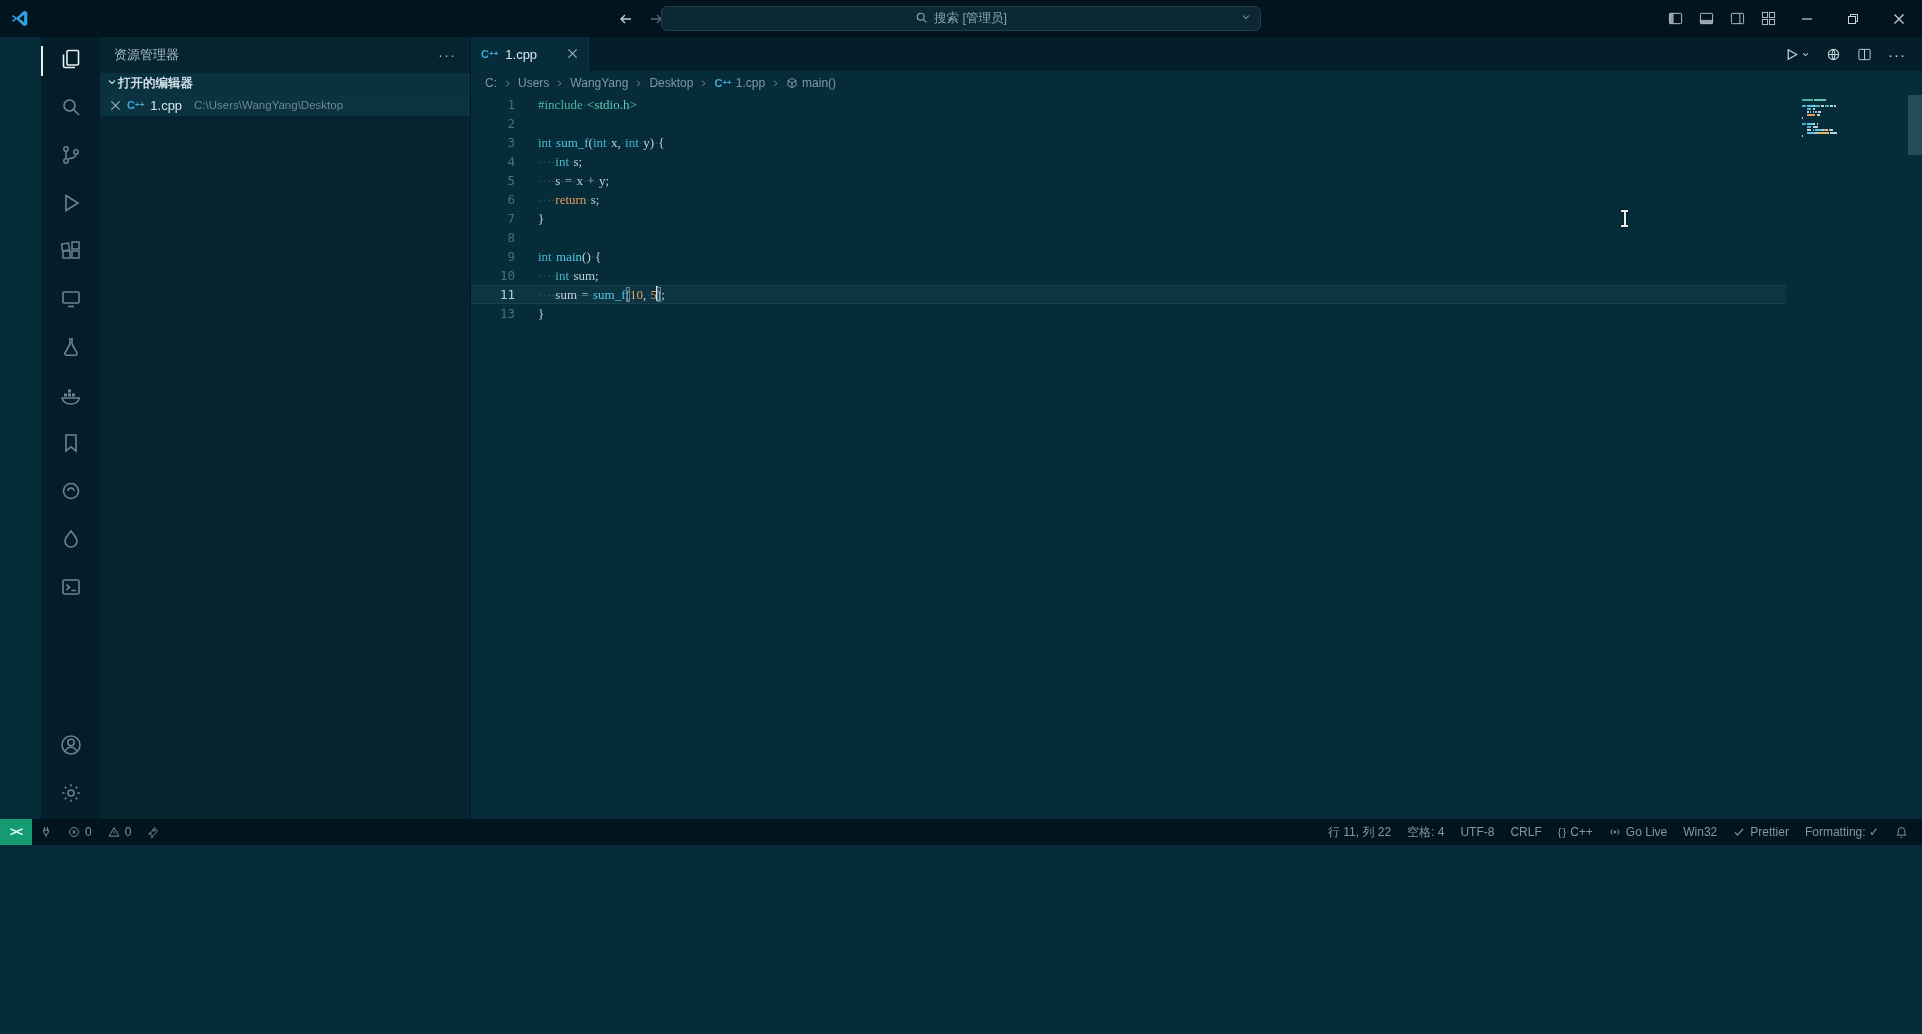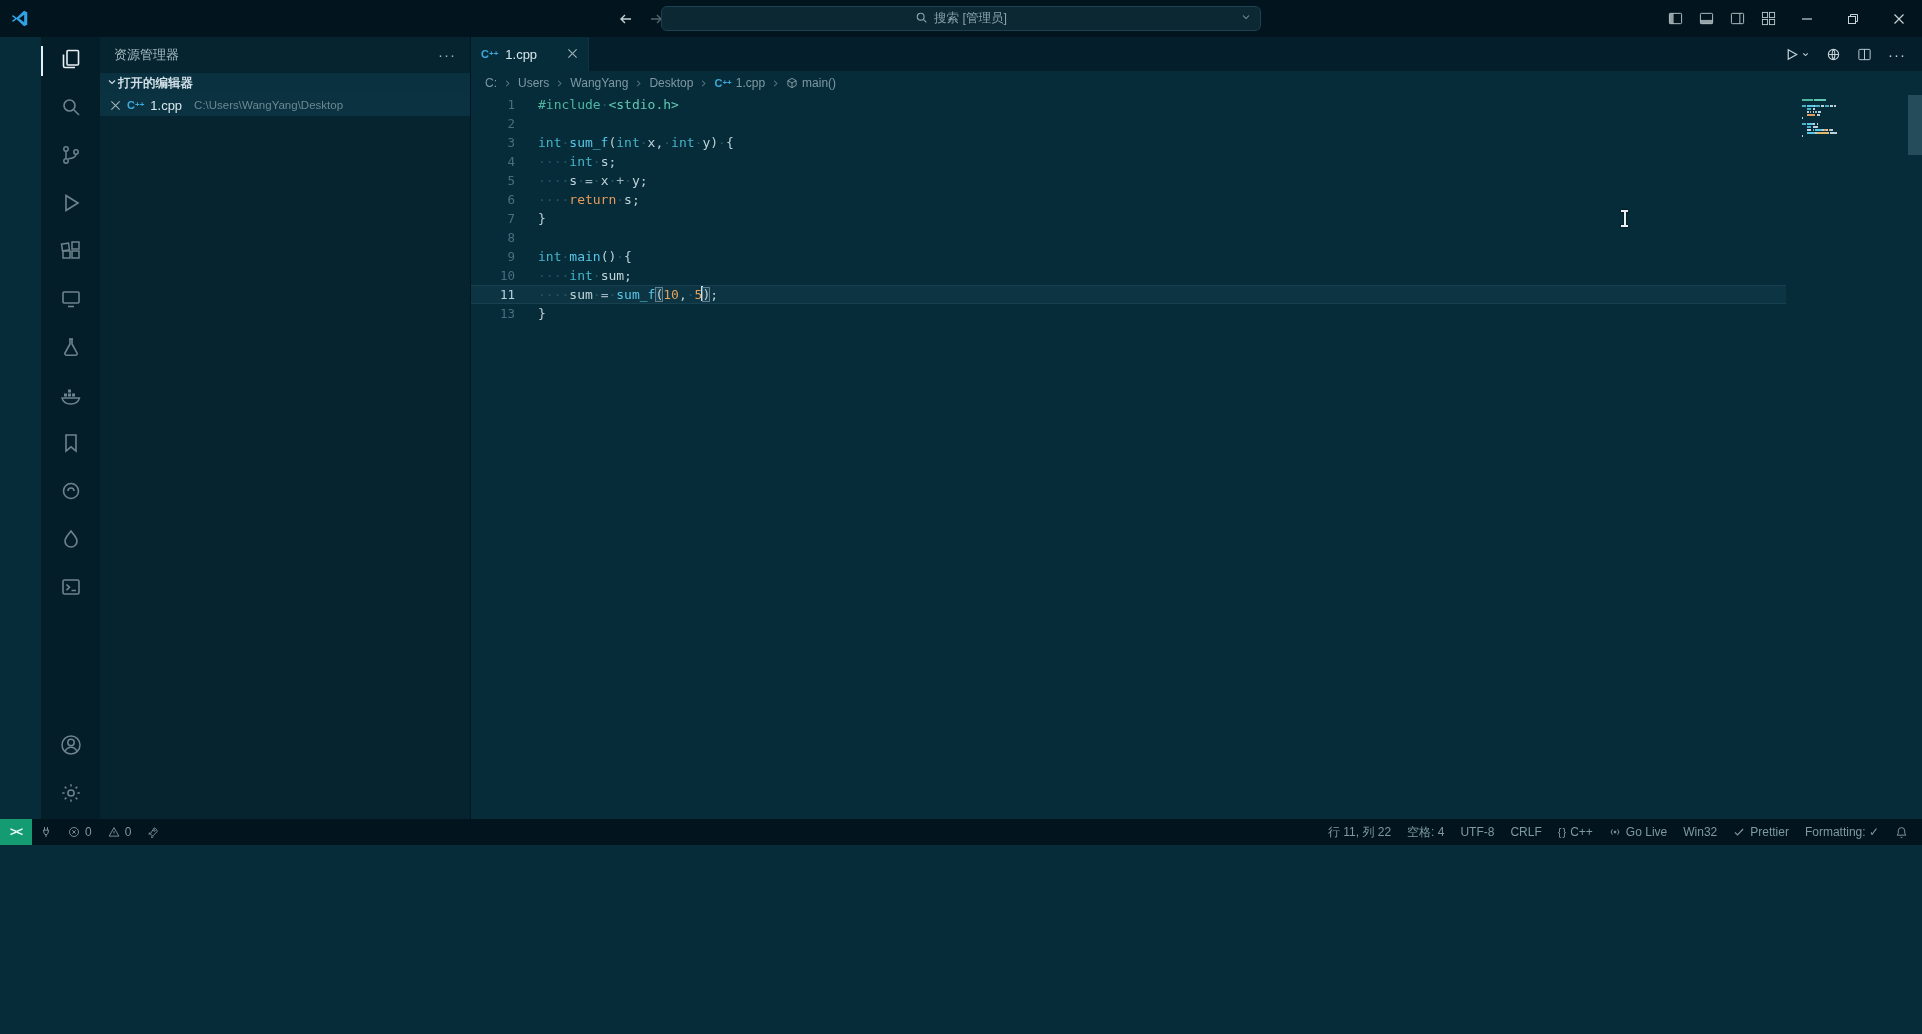--- a/index.html
+++ b/index.html
@@ -53,21 +53,21 @@
   .more-glyph { font-size:15px; letter-spacing:1px; }
 
   .breadcrumbs { height:24px; display:flex; align-items:center; padding-left:14px; gap:5px; font-size:12px; color:#7e98a3; }
   .crumb { display:flex; align-items:center; gap:4px; cursor:pointer; }
   .crumb-sep { color:#5c7884; display:flex; }
 
   .code-wrap { flex:1; position:relative; overflow:hidden; font-family:"DejaVu Sans Mono", monospace; }
   .code-lines { position:absolute; top:0; left:0; right:136px; }
   .line { display:flex; height:19px; line-height:19px; font-size:13px; cursor:text; }
   .gutter { flex:0 0 44px; text-align:right; color:#47707f; font-size:12.5px; }
-  .line-content { flex:1; padding-left:23px; white-space:pre; }
+  .line-content { flex:1; padding-left:23px; white-space:pre;font-family:Liberation Serif, serif; }
   .line.current { background:rgba(140,200,235,0.055);
                   box-shadow:inset 0 1px 0 rgba(160,215,240,0.08), inset 0 -1px 0 rgba(160,215,240,0.08); }
   .line.current .gutter { color:#b7d2dc; }
 
   .tok.kw    { color:var(--c-kw); }
   .tok.fn    { color:var(--c-fn); }
   .tok.num   { color:var(--c-num); }
   .tok.str   { color:var(--c-str); }
   .tok.dir   { color:var(--c-dir); }
   .tok.inc   { color:var(--c-inc); }

